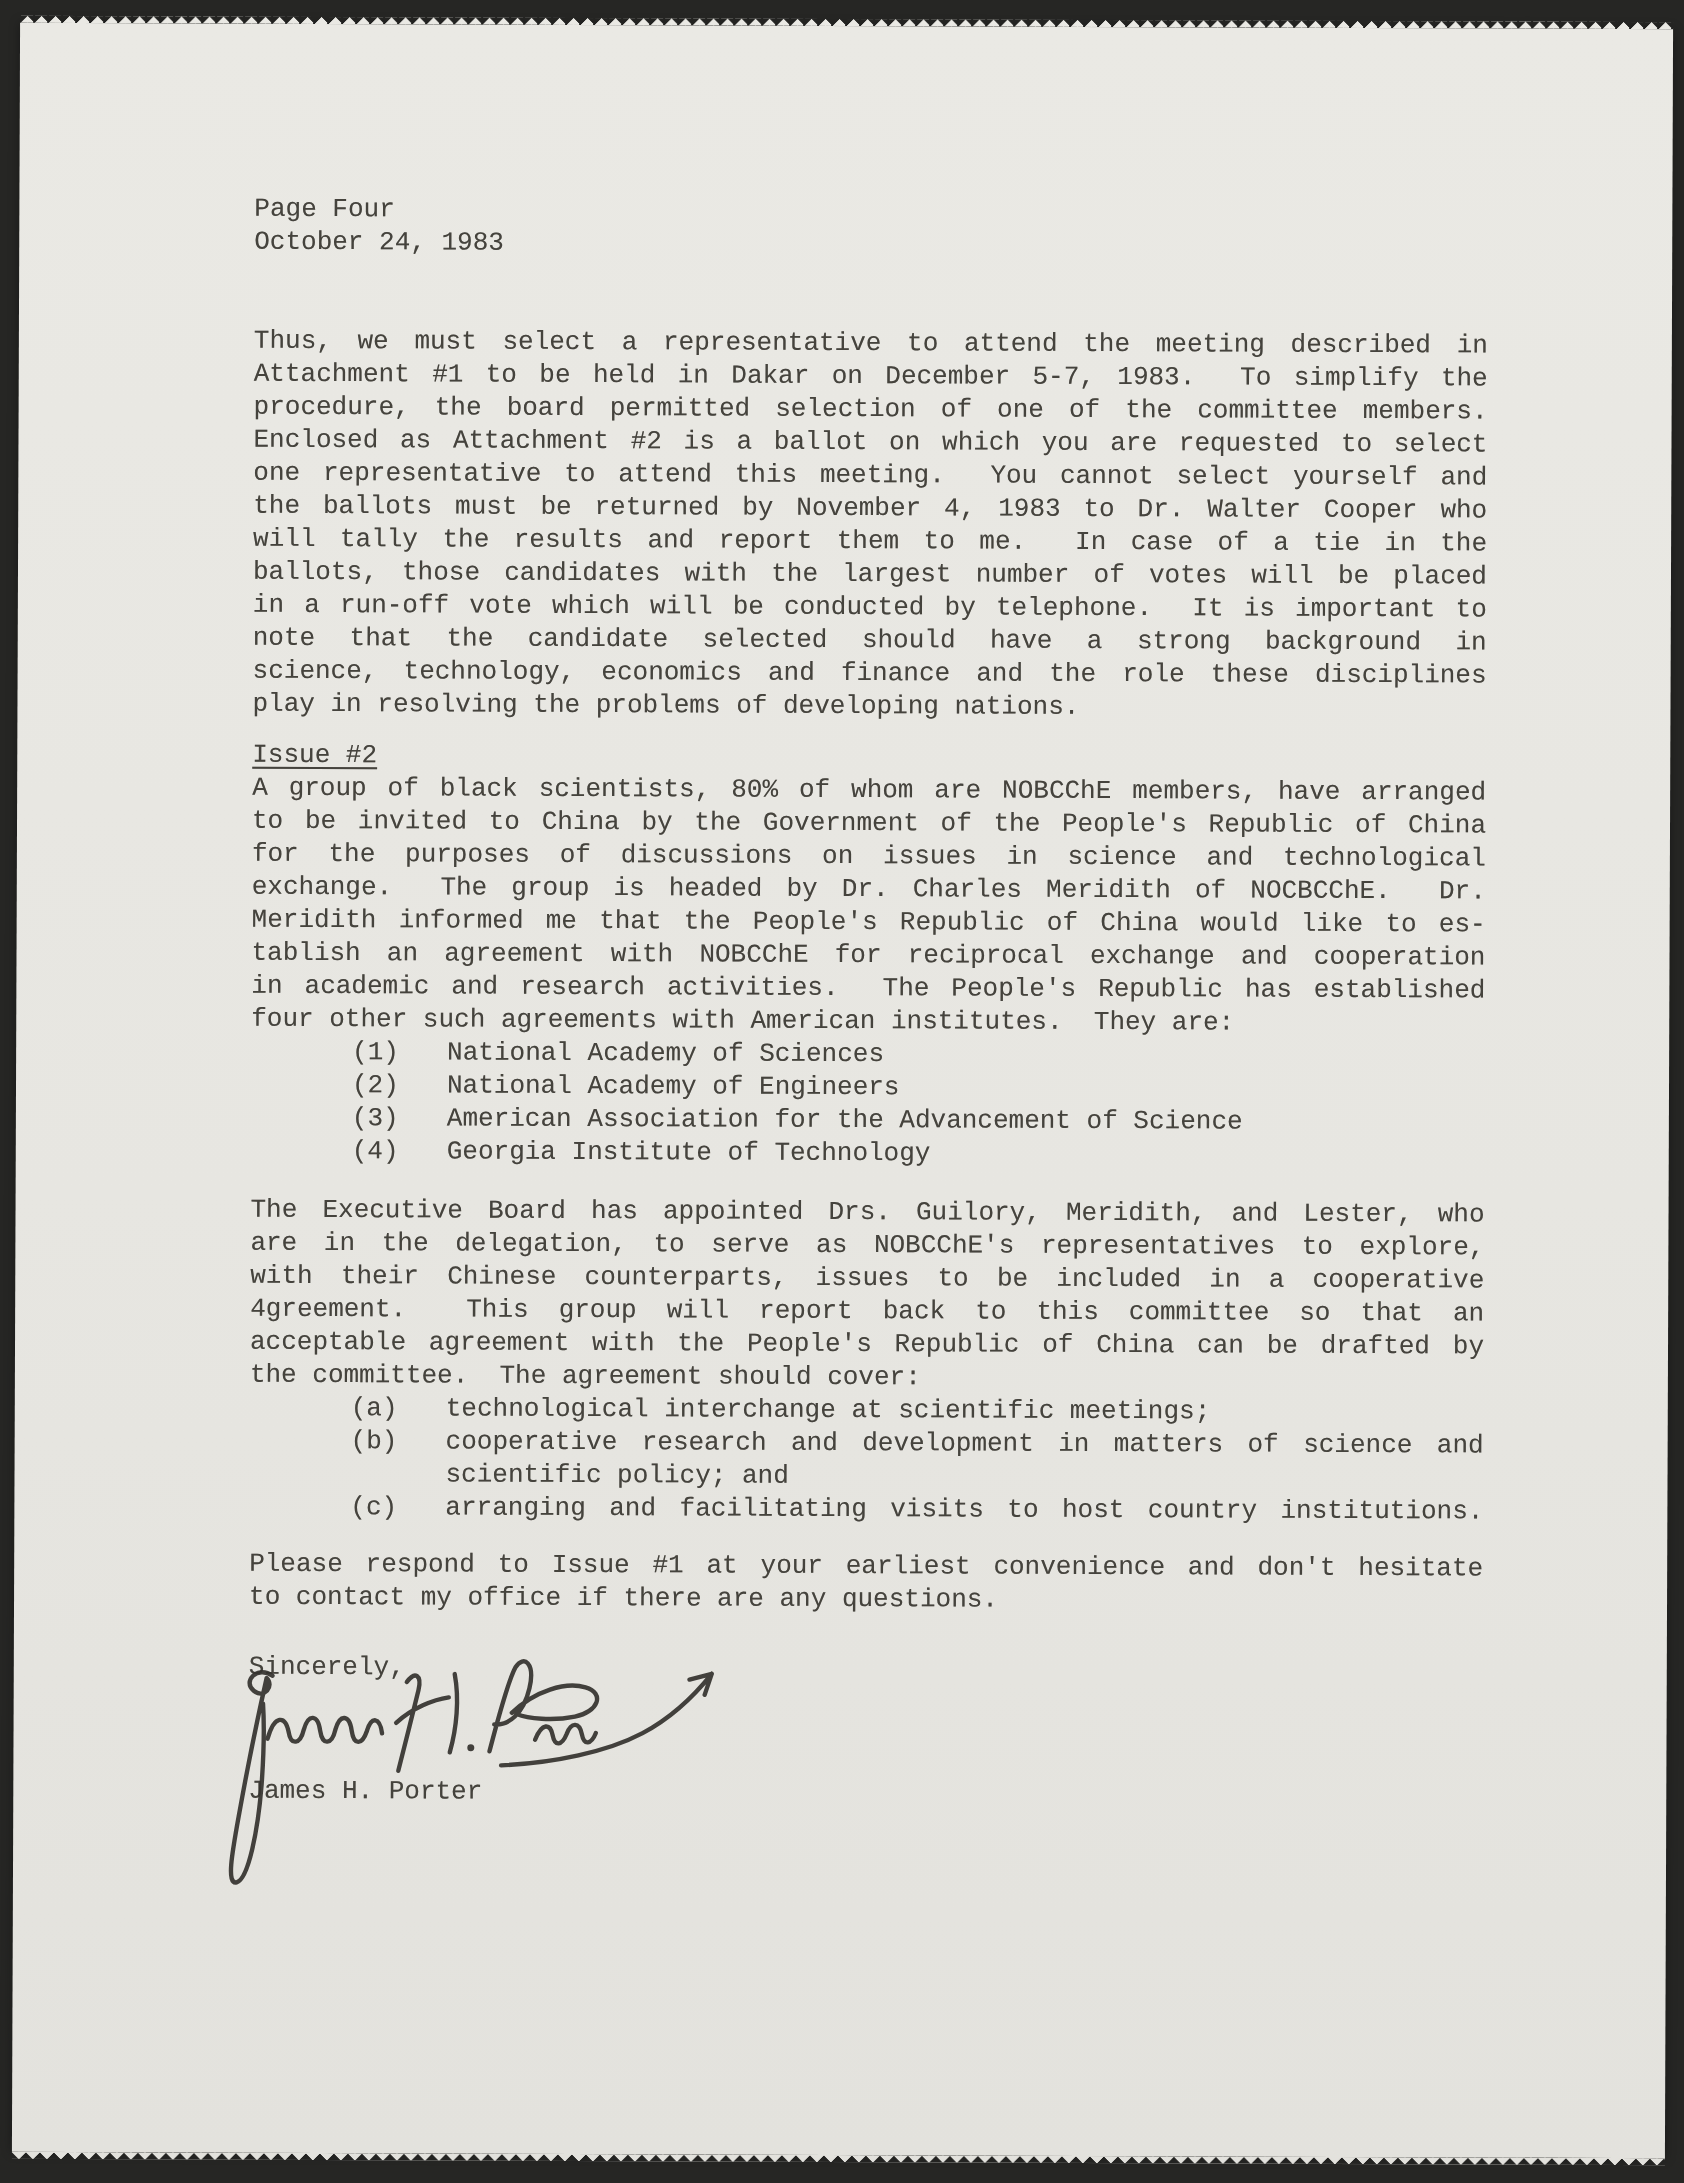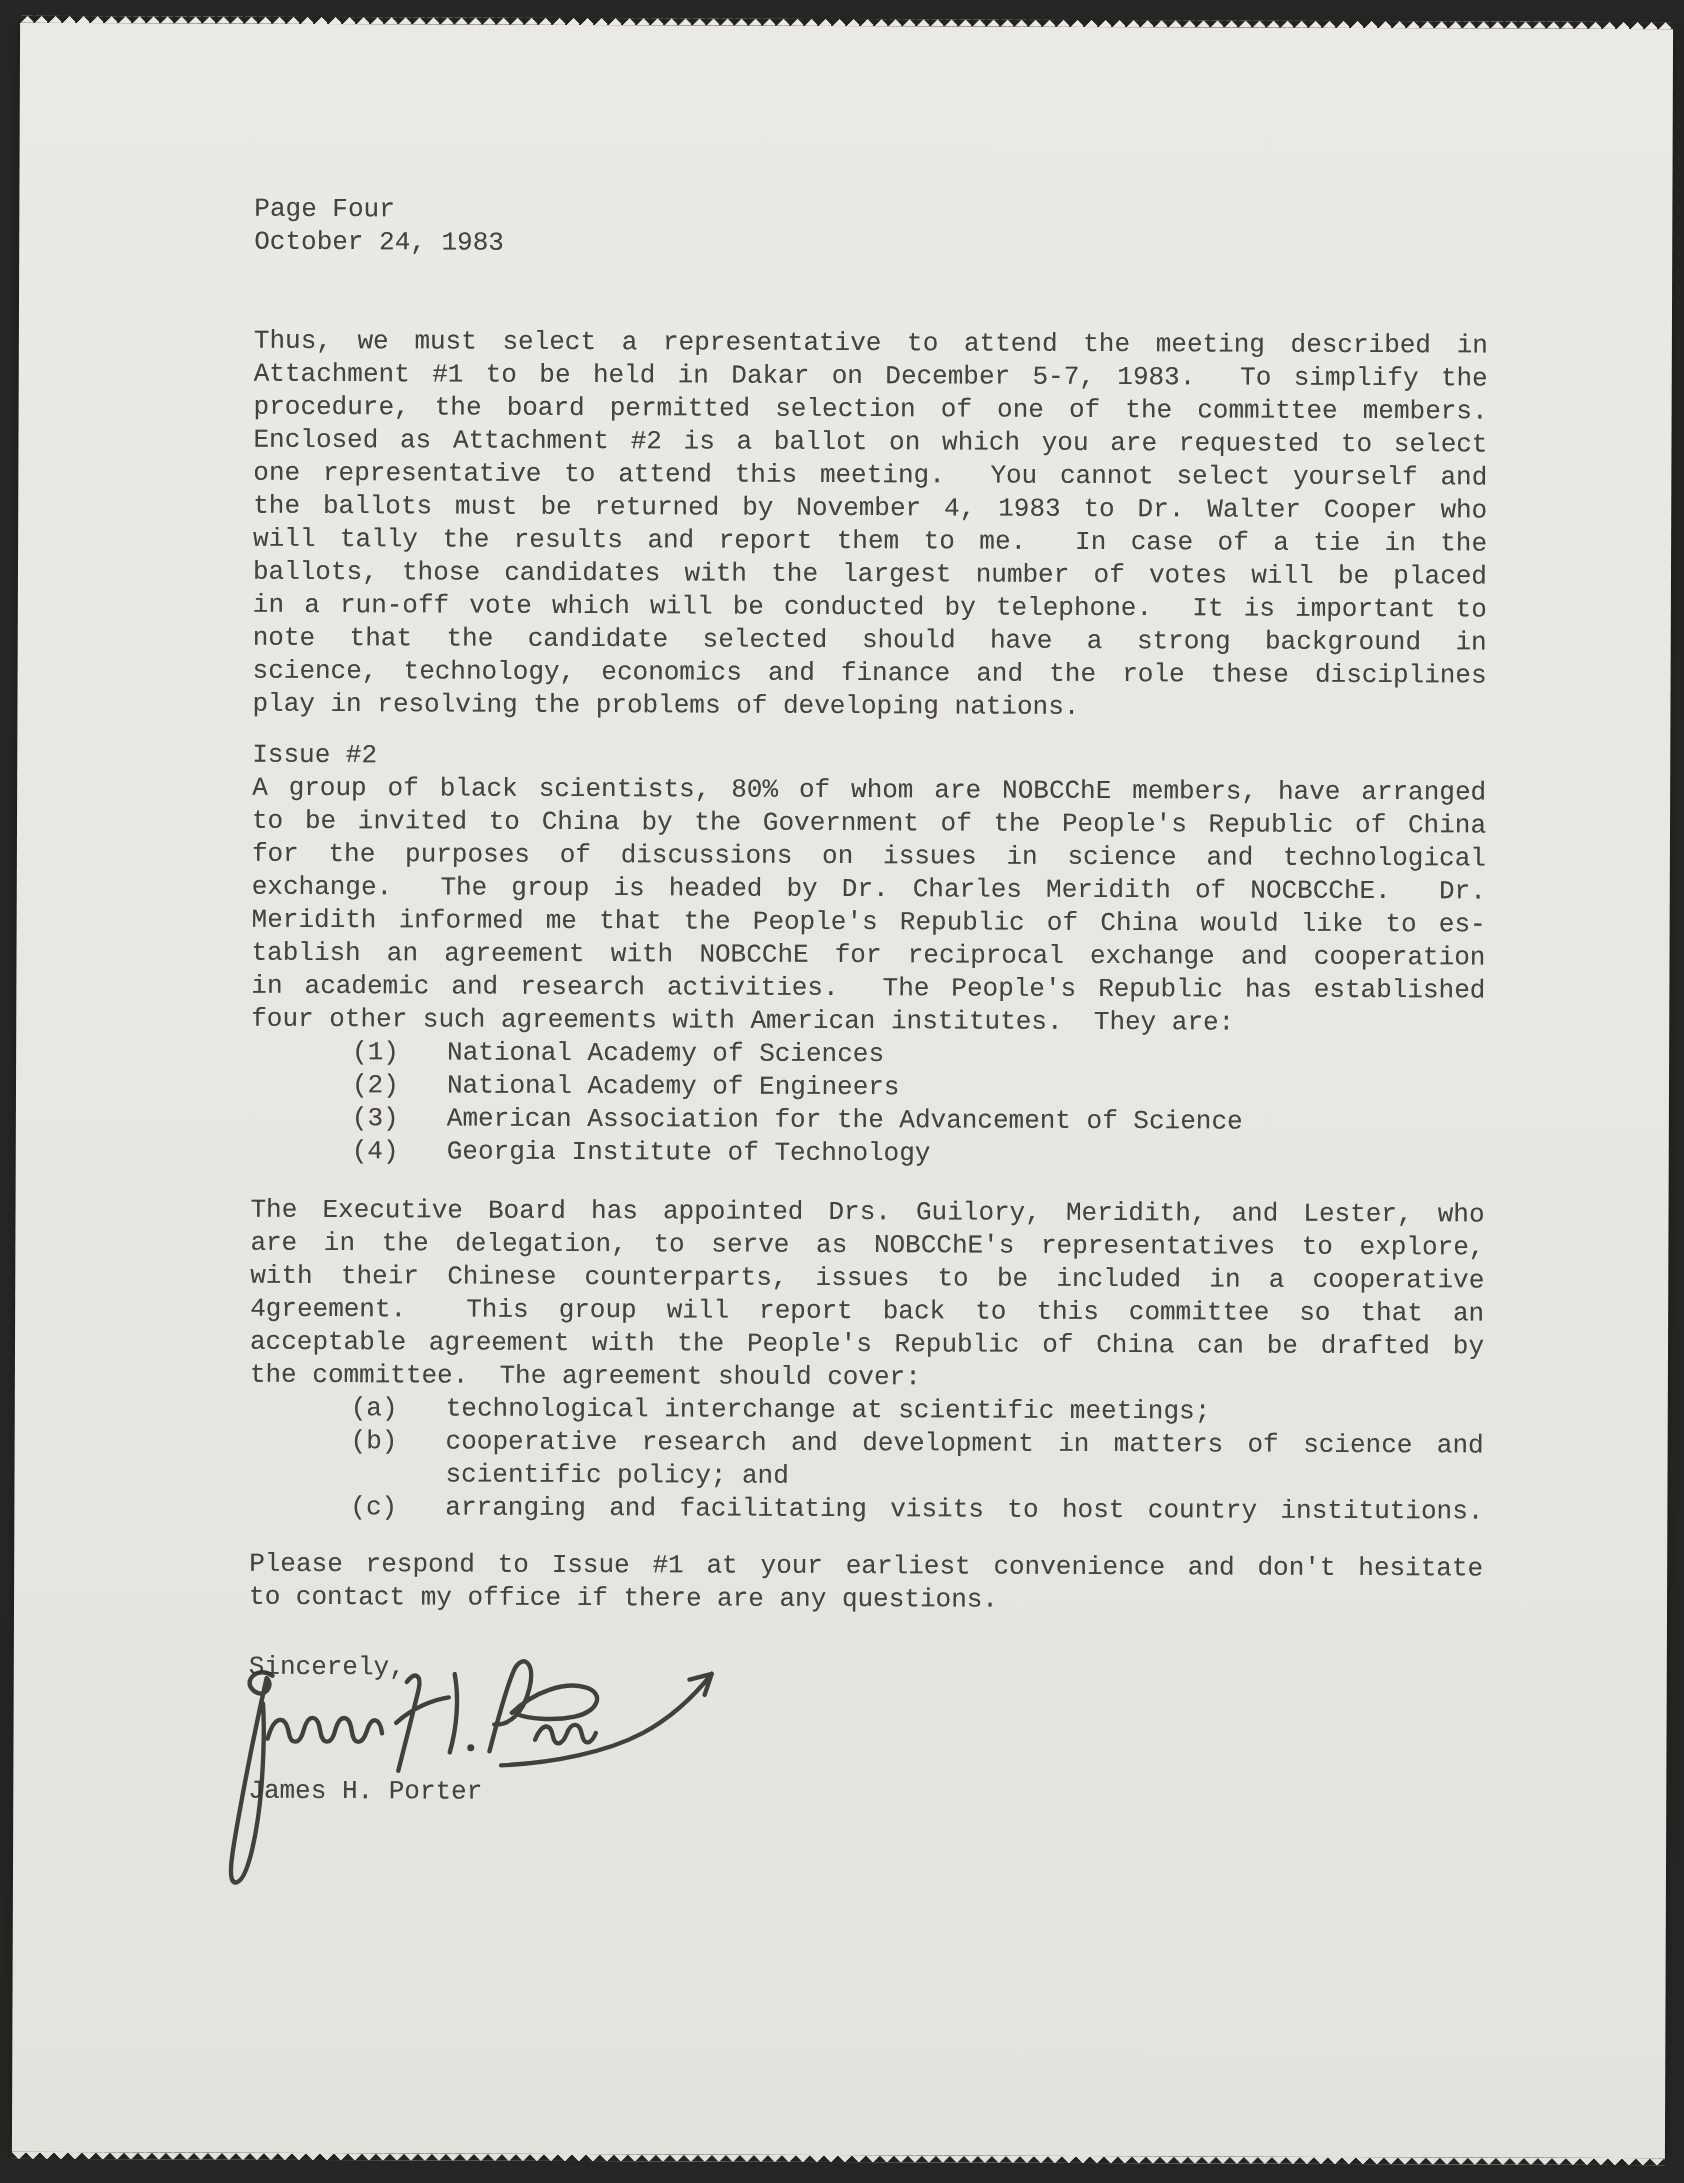--- a/index.html
+++ b/index.html
@@ -35,20 +35,21 @@
     width: 1234px; height: 100%;
     font-size: 26px; line-height: 33px;
     color: #45433d;
     text-shadow: 0 0 0.6px rgba(69,67,61,0.35);
   }
   .block { position: absolute; left: 0; width: 1234px; }
   .line { white-space: pre-wrap; }
   .just { text-align: justify; text-align-last: justify; }
   .issue-heading {
     width: -moz-fit-content; width: fit-content;
+    text-decoration: underline;
     text-decoration-thickness: 1.8px;
     text-underline-offset: 5.3px;
   }
   .lrow { display: flex; margin-left: 101px; }
   .lnum { width: 95px; flex: none; }
   .ltext { flex: 1; min-width: 0; }
   .sig-svg { position: absolute; left: 193px; top: 1632px; }
   .sig-svg path { fill: none; stroke: #34322e; stroke-width: 7.5; stroke-linecap: round; stroke-linejoin: round; opacity: 0.92; }
   .sig-svg circle { fill: #34322e; opacity: 0.92; }
 </style>

